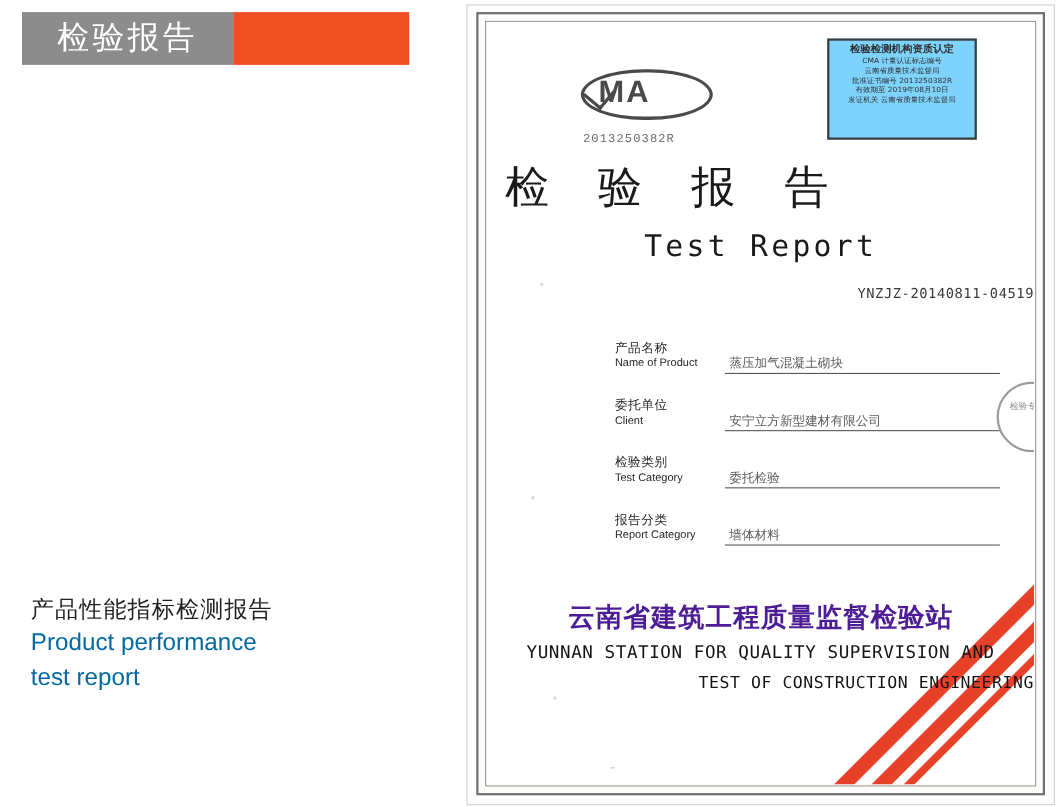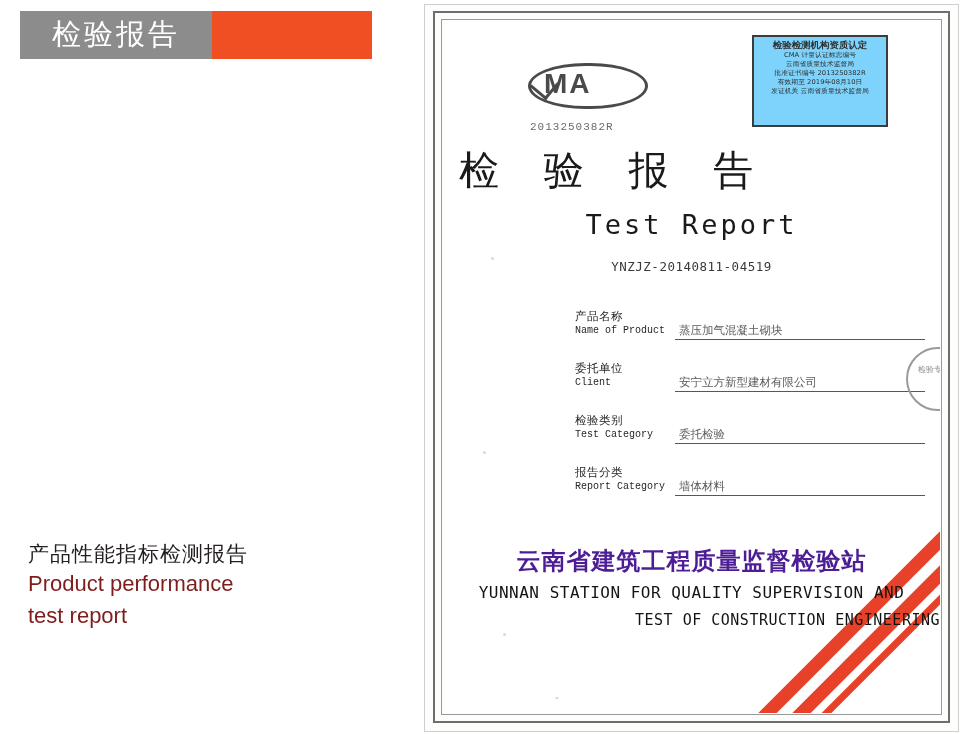--- a/index.html
+++ b/index.html
@@ -53,21 +53,21 @@
     width: 370px;
   }
   .caption-cn {
     font-size: 21px;
     color: #231f20;
     font-family: "DejaVu Sans", sans-serif;
     letter-spacing: 1px;
   }
   .caption-en {
     font-size: 22px;
-    color: #7f1d1d;
+    color: #0369a1;
     line-height: 1.45;
     font-family: "Liberation Sans", sans-serif;
   }
 
   
   .doc-wrap {
     position: absolute;
     left: 424px; top: 4px;
     width: 533px; height: 726px;
     background: #fdfdfb;
@@ -182,31 +182,31 @@
     left: 0; right: 0; top: 188px;
     text-align: center;
     font-size: 27px;
     letter-spacing: 3px;
     color: #1a1a1a;
     font-family: "DejaVu Sans Mono", monospace;
   }
   .report-no {
     position: absolute;
     left: 0; right: 0; top: 238px;
-    text-align: center;
+    text-align: right;
     font-size: 12.5px;
     letter-spacing: 0.5px;
     color: #3a3a3a;
     font-family: "DejaVu Sans Mono", monospace;
   }
 
   
   .fields {
     position: absolute;
-    left: 132px; top: 288px;
+    left: 116px; top: 288px;
     width: 350px;
   }
   .field-row {
     position: relative;
     height: 52px;
   }
   .field-labels {
     position: absolute;
     left: 0; top: 0;
     width: 96px;
@@ -214,21 +214,21 @@
   .label-cn {
     font-size: 11.5px;
     color: #262626;
     font-family: "DejaVu Sans", sans-serif;
     letter-spacing: 0.5px;
     line-height: 15px;
   }
   .label-en {
     font-size: 10px;
     color: #262626;
-    font-family: Liberation Mono, monospace;
+    font-family: Liberation Sans, sans-serif;
     letter-spacing: 0px;
     line-height: 14px;
   }
   .field-value {
     position: absolute;
     left: 100px; top: 14px;
     width: 250px;
     border-bottom: 1px solid #3a3a3a;
     height: 17px;
     font-size: 11.5px;

